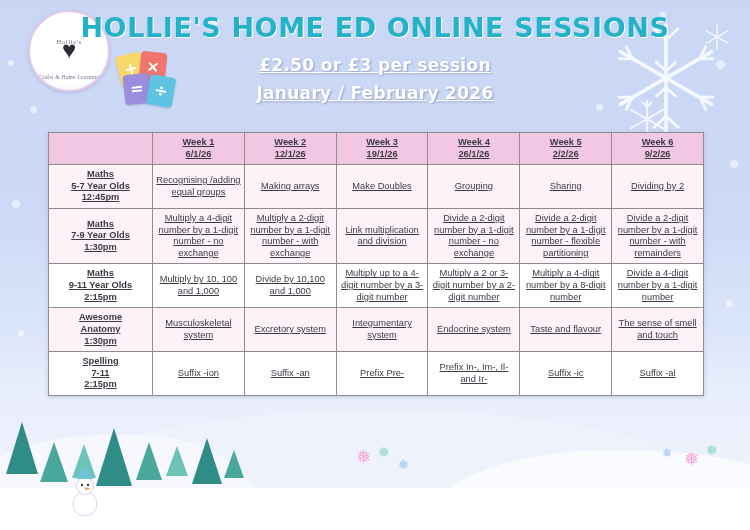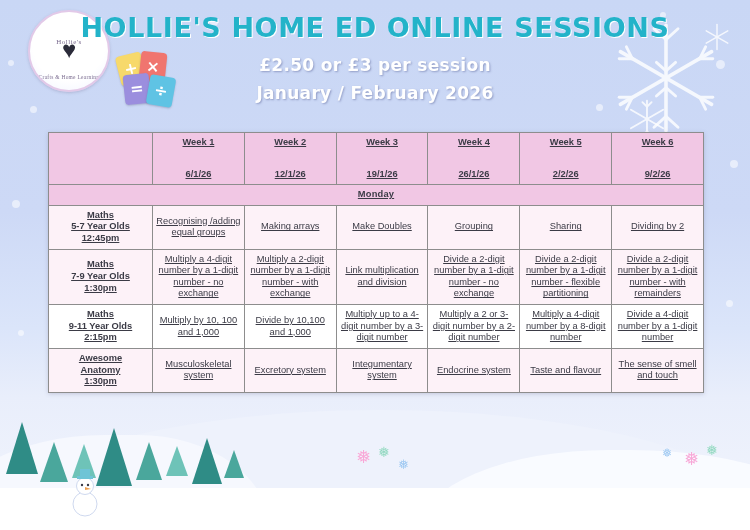--- a/index.html
+++ b/index.html
@@ -120,20 +120,21 @@
     text-shadow: 1px 1px 0 #ffffff;
   }
   .sub-title {
     margin-top: 12px;
     font-family: "DejaVu Sans", sans-serif;
     font-size: 17px;
     font-weight: bold;
     color: #ffffff;
     text-shadow: 1px 1px 2px rgba(100,110,160,0.55);
     letter-spacing: 0.3px;
+    text-decoration: underline;
   }
   .sub-title.second { margin-top: 8px; }
 
   .math-cards {
     position: absolute;
     left: 118px; top: 52px;
     width: 72px; height: 54px;
   }
   .mcard {
     position: absolute;
@@ -179,21 +180,21 @@
   col.first { width: 104px; }
 
   .hdr-cell {
     background: #f1c7e4;
     font-weight: bold;
     font-size: 9.4px;
     color: #3a3a45;
     padding: 3px 2px;
   }
   .hdr-cell .wk { display: block; }
-  .hdr-cell .dt { display: block; font-weight: bold; margin-top: 20px; }
+  .hdr-cell .dt { display: block; font-weight: bold; }
   .hdr-blank { background: #f1c7e4; }
 
   .day-row td {
     background: #f1c7e4;
     font-weight: bold;
     font-size: 9.6px;
     letter-spacing: 0.2px;
   }
 
   .rowlabel {
@@ -369,23 +370,20 @@
           <span class="dt">2/2/26</span>
         </th>
         <th class="hdr-cell">
           <span class="wk">Week 6</span>
           <span class="dt">9/2/26</span>
         </th>
       </tr>
     </thead>
     <tbody>
 
-      <tr class="day-row">
-        <td colspan="7">Monday</td>
-      </tr>
 
       <tr class="tint-pink">
         <td class="rowlabel">
           <span>Maths</span>
           <span>5-7 Year Olds</span>
           <span>12:45pm</span>
         </td>
         <td>Recognising /adding equal groups</td>
         <td>Making arrays</td>
         <td>Make Doubles</td>
@@ -430,15 +428,28 @@
           <span>1:30pm</span>
         </td>
         <td>Musculoskeletal system</td>
         <td>Excretory system</td>
         <td>Integumentary system</td>
         <td>Endocrine system</td>
         <td>Taste and flavour</td>
         <td>The sense of smell and touch</td>
       </tr>
 
+      <tr class="tint-white">
+        <td class="rowlabel">
+          <span>Spelling</span>
+          <span>7-11</span>
+          <span>2:15pm</span>
+        </td>
+        <td>Suffix -ion</td>
+        <td>Suffix -an</td>
+        <td>Prefix Pre-</td>
+        <td>Prefix In-, Im-, Il- and Ir-</td>
+        <td>Suffix -ic</td>
+        <td>Suffix -al</td>
+      </tr>
     </tbody>
   </table>
 </div>
 
 </body></html>

